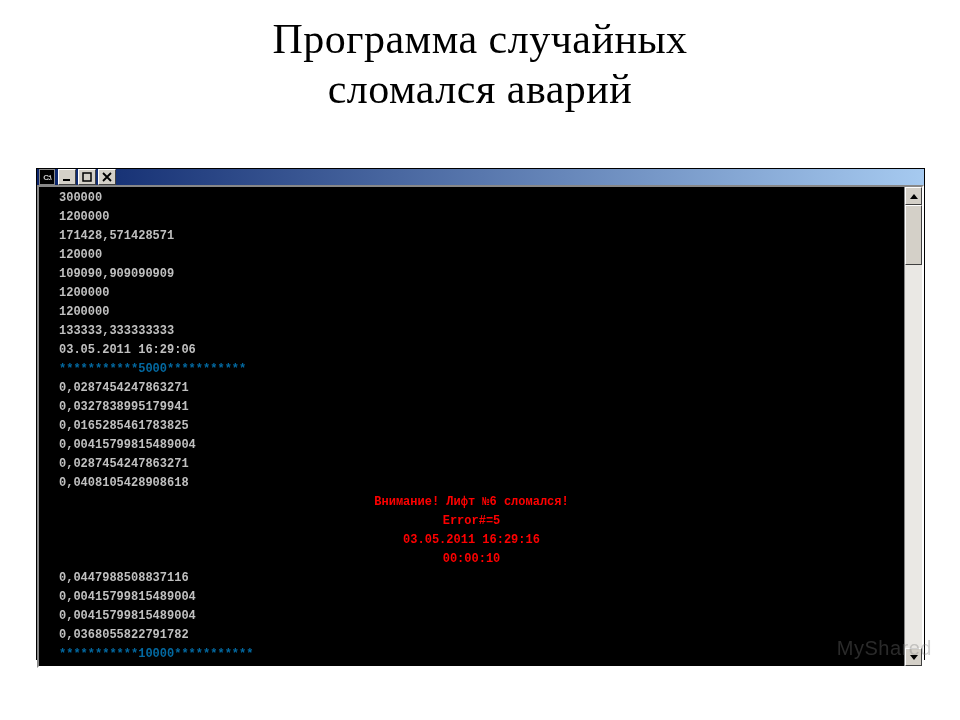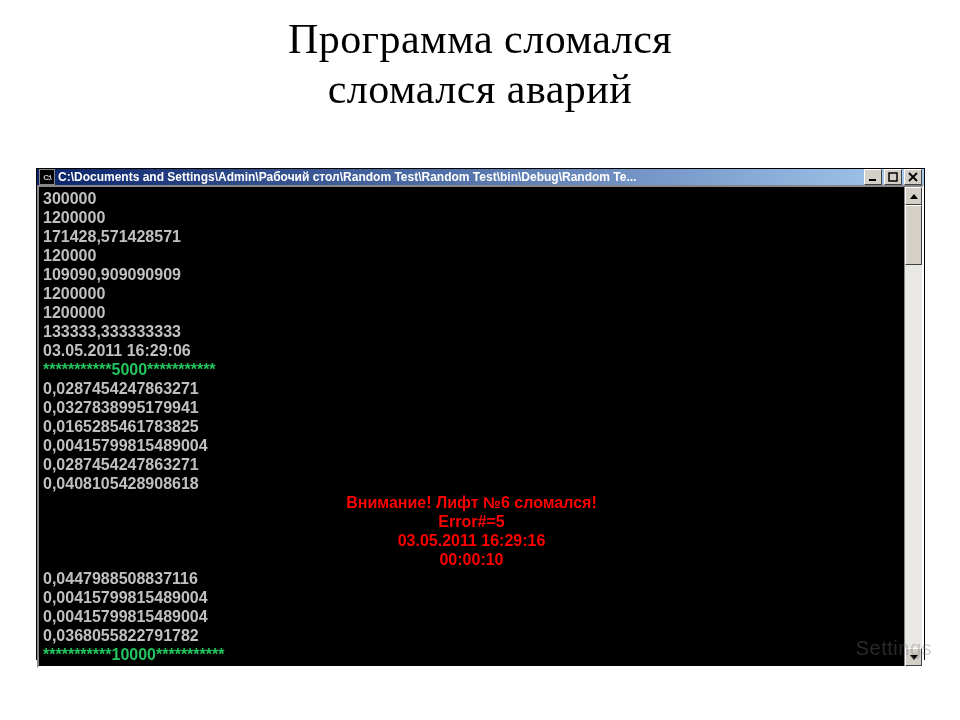--- a/index.html
+++ b/index.html
@@ -87,32 +87,32 @@
     .console-body {
       flex: 1;
       display: flex;
       background: #000;
       border: 2px solid;
       border-color: #888 #fff #fff #888;
     }
     .console-content {
       flex: 1;
       background: #000;
-      padding: 2px 4px;
-      font-family: Liberation Sans, sans-serif;
-      font-size: 16px;
+      padding: 2px 20px;
+      font-family: Liberation Mono, monospace;
+      font-size: 12px;
       font-weight: bold;
       line-height: 19px;
       color: #c0c0c0;
       white-space: pre;
       overflow: hidden;
     }
     .console-content .line { display: block; }
     .c-white { color: #c0c0c0; }
-    .c-green { color: #22c55e; }
+    .c-green { color: #0369a1; }
     .c-red { color: #ff0000; text-align: center; }
     .scrollbar {
       width: 18px;
       background: #d4d0c8;
       display: flex;
       flex-direction: column;
       border-left: 1px solid #888;
     }
     .sb-btn {
       height: 18px;
@@ -153,28 +153,27 @@
       border-left: 4px solid transparent;
       border-right: 4px solid transparent;
     }
     .arrow-up { border-bottom: 5px solid #000; }
     .arrow-down { border-top: 5px solid #000; }
   </style>
 </head>
 <body>
 
 <div class="page-title">
-  <span>Программа сломался</span><br>
+  <span>Программа случайных</span><br>
   <span>сломался аварий</span>
 </div>
 
 <div class="console-window">
   <div class="titlebar">
     <div class="titlebar-icon">C:\</div>
-    <div class="titlebar-text">C:\Documents and Settings\Admin\Рабочий стол\Random Test\Random Test\bin\Debug\Random Te...</div>
     <div class="titlebar-buttons">
       <div class="tb-btn">
         <svg viewBox="0 0 10 10">
             <rect x="1" y="7" width="7" height="2" fill="#000"></rect>
           </svg>
       </div>
       <div class="tb-btn">
         <svg viewBox="0 0 10 10">
             <rect x="1" y="1" width="8" height="8" fill="none" stroke="#000" stroke-width="1.5"></rect>
           </svg>
@@ -195,13 +194,13 @@
       <div class="sb-track">
         <div class="sb-thumb"></div>
       </div>
       <div class="sb-btn">
         <div class="arrow arrow-down"></div>
       </div>
     </div>
   </div>
 </div>
 
-<div class="watermark">Settings</div>
+<div class="watermark">MyShared</div>
 
 </body></html>

